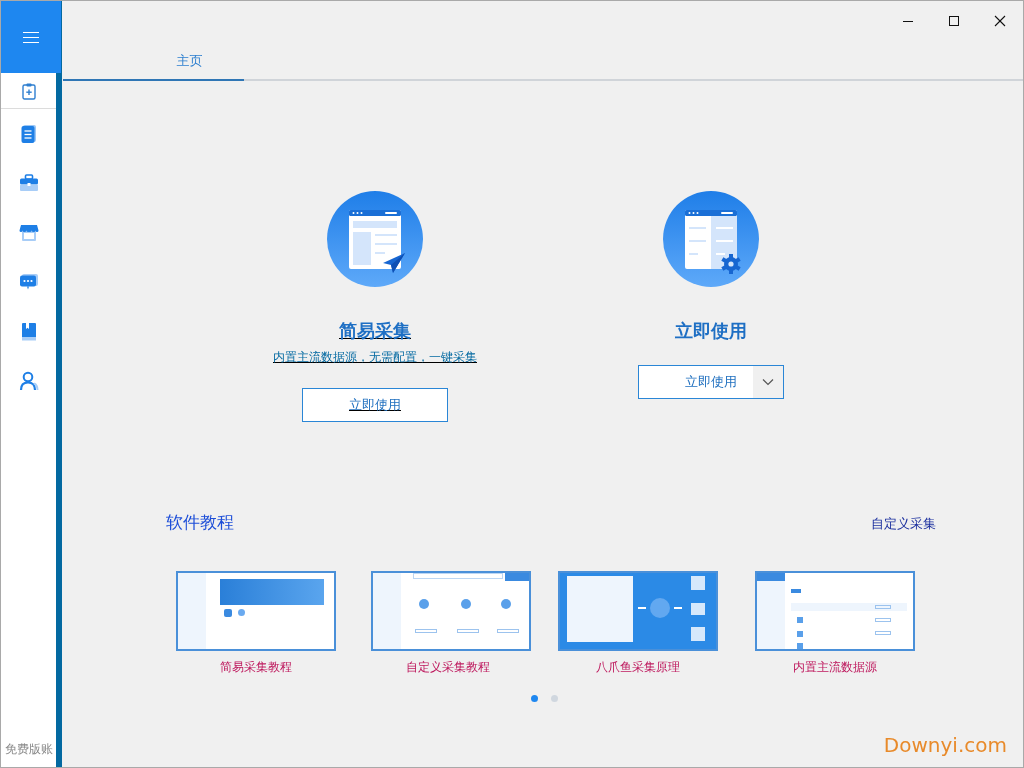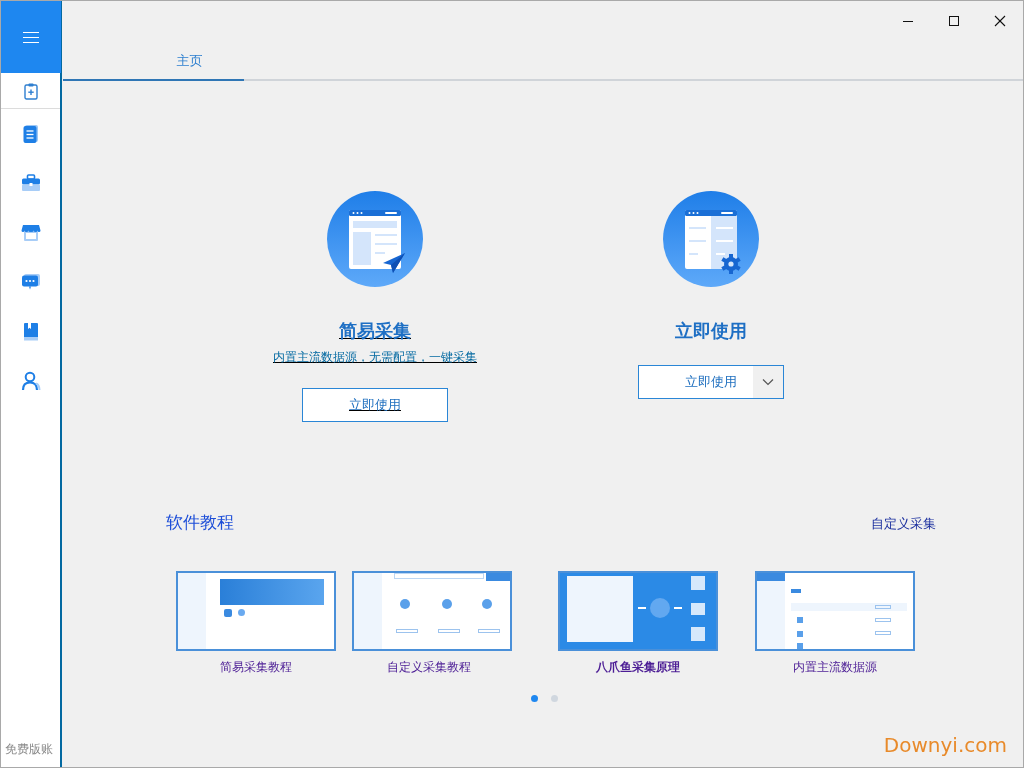--- a/index.html
+++ b/index.html
@@ -5,21 +5,21 @@
   * { box-sizing: border-box; margin: 0; padding: 0; }
   html, body { width: 1024px; height: 768px; overflow: hidden; }
   body {
     font-family: "DejaVu Sans", "Liberation Sans", sans-serif;
     background: #f0f0f0;
     position: relative;
     border: 1px solid #a9a9a9;
   }
   .sidebar {
     position: absolute; left: 0; top: 0; width: 61px; height: 766px;
-    background: #ffffff; border-right: 2px solid #0369a1;
+    background: #ffffff; border-right: 6px solid #0369a1;
   }
   .menu-btn {
     width: 60px; height: 72px; background: #1e87f0;
     display: flex; align-items: center; justify-content: center; cursor: pointer;
   }
   .hamburger { width: 16px; height: 11px; position: relative; }
   .hamburger span { position: absolute; left: 0; width: 16px; height: 1.5px; background: #fff; }
   .hamburger span:nth-child(1) { top: 0; }
   .hamburger span:nth-child(2) { top: 5px; }
   .hamburger span:nth-child(3) { top: 10px; }
@@ -66,21 +66,21 @@
   .use-btn.split .lbl { width: 116px; text-align: center; padding-left: 28px; }
   .use-btn .dd {
     position: absolute; right: 0; top: 0; width: 30px; height: 32px;
     background: #f0f0f0; display: flex; align-items: center; justify-content: center;
   }
 
   .tutorials-title { position: absolute; left: 165px; top: 510px; font-size: 17px; color: #1d4ed8; }
   .more-link { position: absolute; left: 870px; top: 514px; font-size: 13px; color: #1b2f9e; cursor: pointer; text-decoration: underline; text-decoration-color: transparent; }
   .card { position: absolute; top: 570px; width: 160px; cursor: pointer; }
   .thumb { width: 160px; height: 80px; border: 2px solid #4a90d9; background: #fff; position: relative; overflow: hidden; }
-  .card-label { margin-top: 8px; font-size: 12px; color: #4c1d95; text-align: center; }
+  .card-label { margin-top: 8px; font-size: 12px; color: #be185d; text-align: center; }
   .dots { position: absolute; left: 530px; top: 694px; display: flex; gap: 13px; }
   .dot { width: 7px; height: 7px; border-radius: 50%; background: #d0d7df; cursor: pointer; }
   .dot.active { background: #1e87f0; }
   .watermark { position: absolute; right: 16px; top: 732px; font-size: 20px; color: #e88a2a; font-family: "DejaVu Sans", sans-serif; }
 </style>
 </head>
 <body>
 
 <div class="sidebar">
   <div class="menu-btn">
@@ -241,36 +241,36 @@
 <div class="card" style="left:175px;">
   <div class="thumb">
     <div style="position:absolute;left:0;top:0;width:28px;height:76px;background:#eef5fd;"></div>
     <div style="position:absolute;left:42px;top:6px;width:104px;height:26px;background:linear-gradient(90deg,#2a7fd8,#5aa5ee);"></div>
     <div style="position:absolute;left:46px;top:36px;width:8px;height:8px;background:#3a8ae0;border-radius:2px;"></div>
     <div style="position:absolute;left:60px;top:36px;width:7px;height:7px;background:#6aaaf0;border-radius:50%;"></div>
   </div>
   <div class="card-label">简易采集教程</div>
 </div>
 
-<div class="card" style="left:345px;padding-left:6px;">
+<div class="card" style="left:364px;padding-left:6px;">
   <div class="thumb">
     <div style="position:absolute;left:0;top:0;width:28px;height:76px;background:#eef5fd;"></div>
     <div style="position:absolute;left:40px;top:0;width:90px;height:6px;border:1px solid #bcd6f3;"></div>
     <div style="position:absolute;left:132px;top:0;width:24px;height:8px;background:#3a8ae0;"></div>
     <div style="position:absolute;left:46px;top:26px;width:10px;height:10px;border-radius:50%;background:#5aa0ea;"></div>
     <div style="position:absolute;left:88px;top:26px;width:10px;height:10px;border-radius:50%;background:#5aa0ea;"></div>
     <div style="position:absolute;left:128px;top:26px;width:10px;height:10px;border-radius:50%;background:#5aa0ea;"></div>
     <div style="position:absolute;left:42px;top:56px;width:22px;height:4px;border:1px solid #9cc3ee;"></div>
     <div style="position:absolute;left:84px;top:56px;width:22px;height:4px;border:1px solid #9cc3ee;"></div>
     <div style="position:absolute;left:124px;top:56px;width:22px;height:4px;border:1px solid #9cc3ee;"></div>
   </div>
   <div class="card-label">自定义采集教程</div>
 </div>
 
-<div class="card" style="left:557px;font-weight:bold;">
+<div class="card" style="left:557px;">
   <div class="thumb" style="background:#2b8ae6;">
     <div style="position:absolute;left:7px;top:3px;width:66px;height:66px;background:#eef5fd;"></div>
     <div style="position:absolute;left:78px;top:34px;width:8px;height:2px;background:#fff;"></div>
     <div style="position:absolute;left:90px;top:25px;width:20px;height:20px;border-radius:50%;background:#62a8f0;"></div>
     <div style="position:absolute;left:114px;top:34px;width:8px;height:2px;background:#fff;"></div>
     <div style="position:absolute;left:131px;top:3px;width:14px;height:14px;background:#d6e8fb;"></div>
     <div style="position:absolute;left:131px;top:30px;width:14px;height:12px;background:#d6e8fb;"></div>
     <div style="position:absolute;left:131px;top:54px;width:14px;height:14px;background:#d6e8fb;"></div>
   </div>
   <div class="card-label">八爪鱼采集原理</div>

